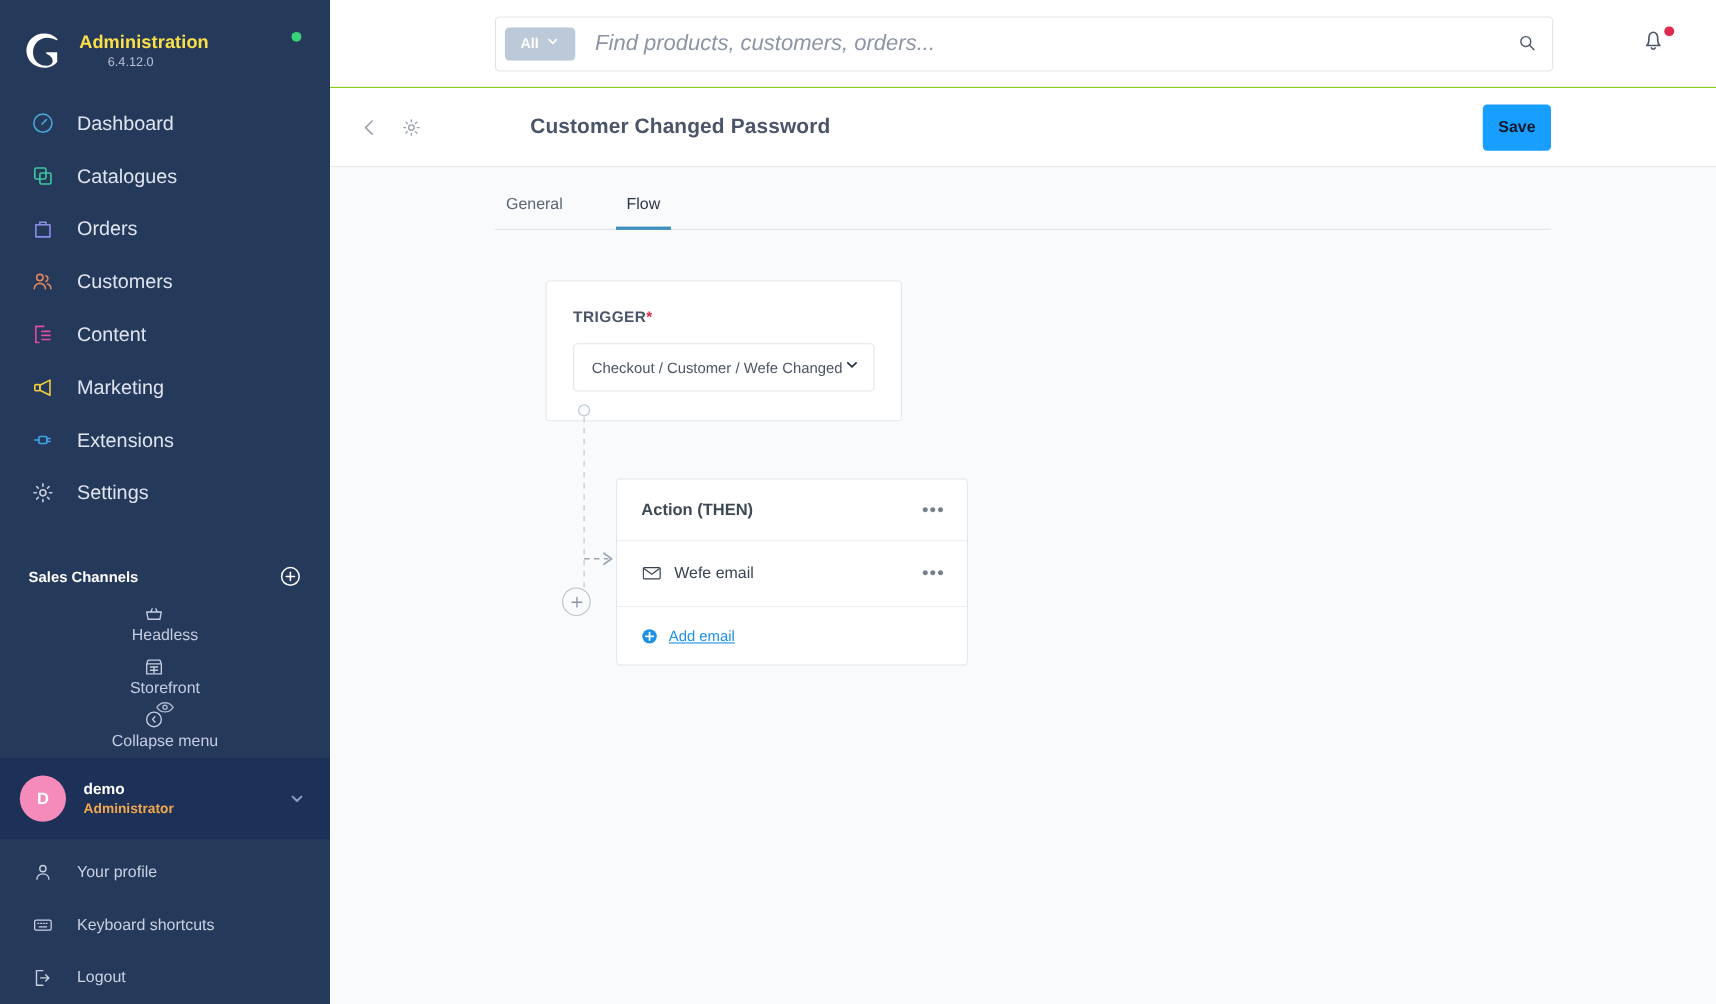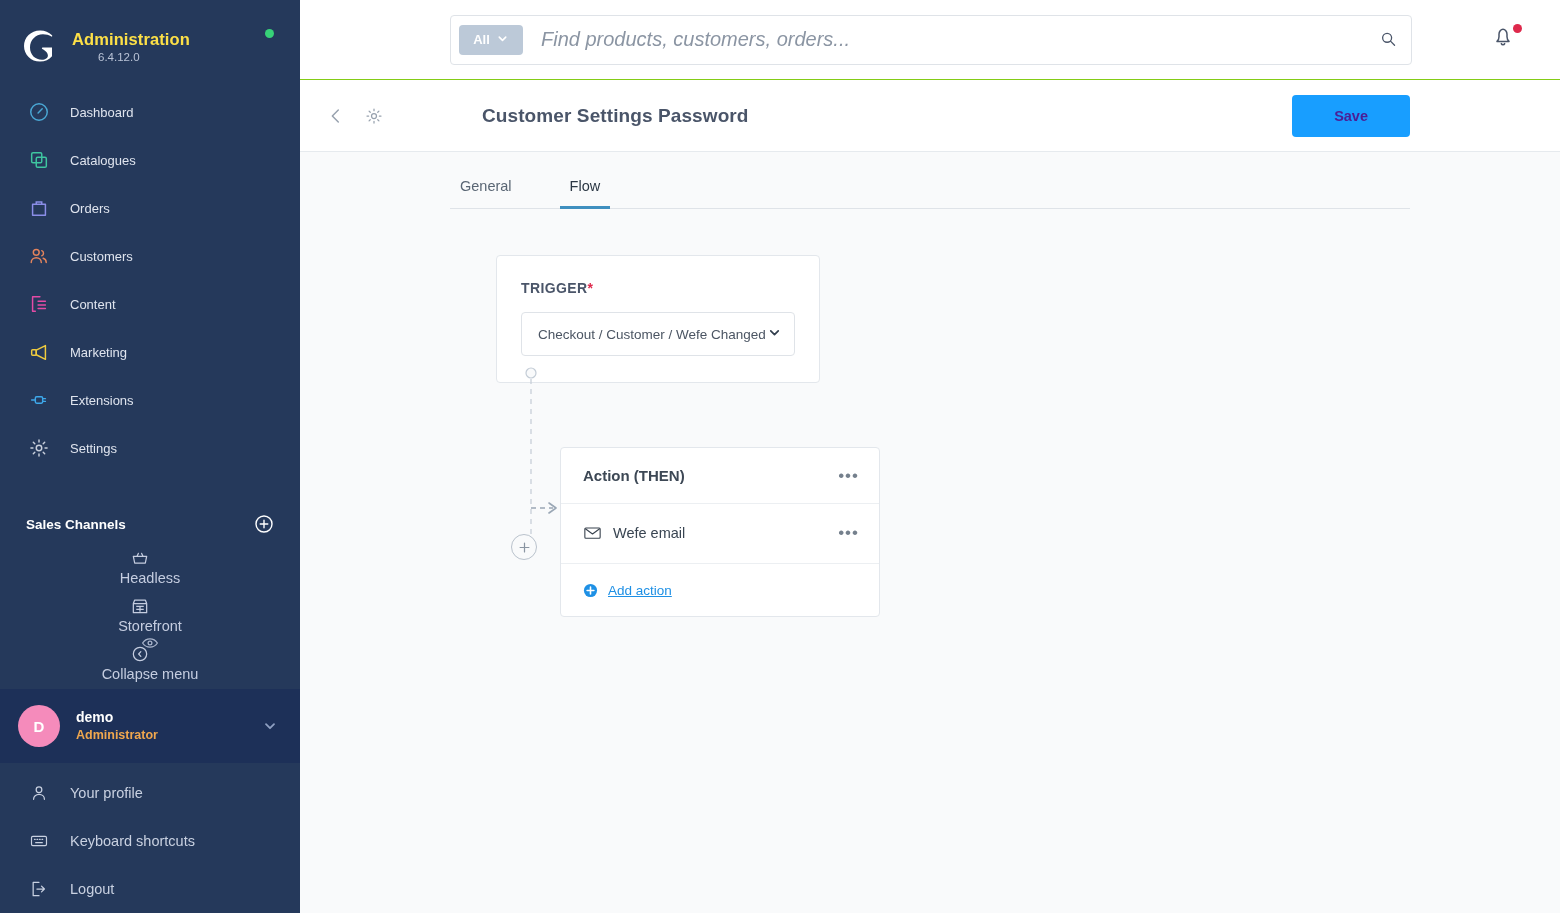--- a/index.html
+++ b/index.html
@@ -22,21 +22,21 @@
   .brand-title { font-size: 16.5px; font-weight: bold; color: #fde047; letter-spacing: .1px; line-height: 1.25; }
   .brand-version { font-size: 11.5px; color: #b9c3d6; margin-top: 2px; margin-left: 26px; }
   .status-dot { position: absolute; right: 26px; top: 29px; width: 9px; height: 9px; border-radius: 50%; background: #37d278; }
 
   .nav { margin-top: 14px; }
   .nav-item {
     display: flex; align-items: center; height: 48px; padding-left: 26px; cursor: pointer;
     position: relative;
   }
   .nav-ico { width: 26px; height: 26px; flex: 0 0 26px; margin-right: 18px; display: flex; align-items: center; justify-content: center; }
-  .nav-label { font-size: 13px; color: #dfe4ee; white-space: nowrap; }
+  .nav-label { font-size: 18px; color: #dfe4ee; white-space: nowrap; }
 
   .sc-header { display: flex; align-items: center; height: 44px; padding: 0 26px 0 26px; margin-top: 30px; }
   .sc-title { font-size: 13.5px; font-weight: bold; color: #ffffff; flex: 1; }
   .sc-add { width: 20px; height: 20px; cursor: pointer; }
 
   .sc-item { display: flex; align-items: center; height: 48px; padding-left: 26px; padding-right: 26px; cursor: pointer; flex-direction: column; }
   .sc-ico { width: 24px; height: 24px; flex: 0 0 24px; margin-right: 20px; display: flex; align-items: center; justify-content: center; }
   .sc-label { font-size: 14.5px; color: #c5cde0; flex: 1; white-space: nowrap; }
   .sc-eye { width: 18px; height: 18px; flex: 0 0 18px; }
   .sc-collapse { height: 40px; }
@@ -91,22 +91,22 @@
 
   .pagehead {
     height: 72px; flex: 0 0 72px; background: #ffffff; display: flex; align-items: center;
     padding: 0 150px 0 20px; border-bottom: 1px solid #e6eaee;
   }
   .ph-back { width: 32px; height: 32px; display: flex; align-items: center; justify-content: center; cursor: pointer; }
   .ph-gear { width: 32px; height: 32px; margin-left: 6px; display: flex; align-items: center; justify-content: center; cursor: pointer; }
   .ph-title { margin-left: 92px; font-size: 19px; font-weight: bold; color: #4a5569; letter-spacing: .1px; }
   .ph-spacer { flex: 1; }
   .save-btn {
-    background: #189eff; color: #4c1d95; border: none; border-radius: 4px;
-    height: 42px; padding: 0 42px; font-size: 14.5px; font-weight: bold; cursor: pointer;
+    background: #189eff; color: #0f172a; border: none; border-radius: 4px;
+    height: 42px; padding: 0 14px; font-size: 14.5px; font-weight: bold; cursor: pointer;
     font-family: "Liberation Sans", sans-serif;
   }
 
   .content { flex: 1; overflow: hidden; padding: 0 150px; }
   .tabs { height: 57px; display: flex; align-items: flex-end; border-bottom: 1px solid #dfe3e8; }
   .tab {
     font-size: 14.5px; color: #5a6674; padding: 0 10px 14px 10px; margin-right: 38px;
     cursor: pointer; position: relative;
   }
   .tab.active { color: #2b3744; }
@@ -133,21 +133,21 @@
   }
 
   .connector { position: absolute; left: 72px; top: 112px; width: 60px; height: 180px; }
   .plus-node {
     position: absolute; left: 61px; top: 279px; width: 26px; height: 26px;
     border-radius: 50%; border: 1px solid #b9c2cc; background: #f9fafb;
     display: flex; align-items: center; justify-content: center; cursor: pointer;
   }
 
   .action-card {
-    position: absolute; left: 110px; top: 192px; width: 320px;
+    position: absolute; left: 110px; top: 180px; width: 320px;
     background: #ffffff; border: 1px solid #e3e7ec; border-radius: 4px;
   }
   .ac-head { height: 56px; display: flex; align-items: center; padding: 0 18px 0 22px; border-bottom: 1px solid #eceff2; }
   .ac-head-title { flex: 1; font-size: 15px; font-weight: bold; color: #3d4855; }
   .dots { font-size: 17px; color: #75808d; letter-spacing: 1px; cursor: pointer; line-height: 1; padding: 4px 2px; }
   .ac-body { padding: 16px 18px 18px 22px; border-bottom: 1px solid #eceff2; }
   .ac-row { display: flex; align-items: center; }
   .ac-mail-ico { width: 18px; height: 18px; flex: 0 0 18px; margin-right: 12px; display: flex; align-items: center; justify-content: center; }
   .ac-row-title { flex: 1; font-size: 14.5px; color: #394552; }
   .ac-desc { margin: 10px 0 0 30px; font-size: 12.8px; line-height: 1.42; color: #4b5563; width: 252px; }
@@ -384,21 +384,21 @@
       <svg viewBox="0 0 24 24" width="22" height="22" fill="none" stroke="#97a1ae" stroke-width="1.6">
         <path d="M14.5 5.5 8 12l6.5 6.5" stroke-linecap="round" stroke-linejoin="round"></path>
       </svg>
     </span>
     <span class="ph-gear">
       <svg viewBox="0 0 24 24" width="20" height="20" fill="none" stroke="#97a1ae" stroke-width="1.5">
         <circle cx="12" cy="12" r="3"></circle>
         <path d="M12 3.6v2M12 18.4v2M3.6 12h2M18.4 12h2M6.1 6.1l1.4 1.4M16.5 16.5l1.4 1.4M17.9 6.1l-1.4 1.4M7.5 16.5l-1.4 1.4" stroke-linecap="round"></path>
       </svg>
     </span>
-    <span class="ph-title">Customer Settings Password</span>
+    <span class="ph-title">Customer Changed Password</span>
     <span class="ph-spacer"></span>
     <button class="save-btn">Save</button>
   </div>
 
   <div class="content">
 
     <div class="tabs">
       <div class="tab">General</div>
       <div class="tab active">Flow</div>
     </div>
@@ -450,19 +450,19 @@
             <span class="dots">•••</span>
           </div>
         </div>
         <div class="ac-foot">
           <span class="add-dot">
             <svg viewBox="0 0 16 16" width="15" height="15">
               <circle cx="8" cy="8" r="7" fill="#1e90e5"></circle>
               <path d="M8 4.4v7.2M4.4 8h7.2" stroke="#ffffff" stroke-width="1.7" stroke-linecap="round"></path>
             </svg>
           </span>
-          <span class="add-link">Add action</span>
+          <span class="add-link">Add email</span>
         </div>
       </div>
 
     </div>
   </div>
 </div>
 
 </body></html>

